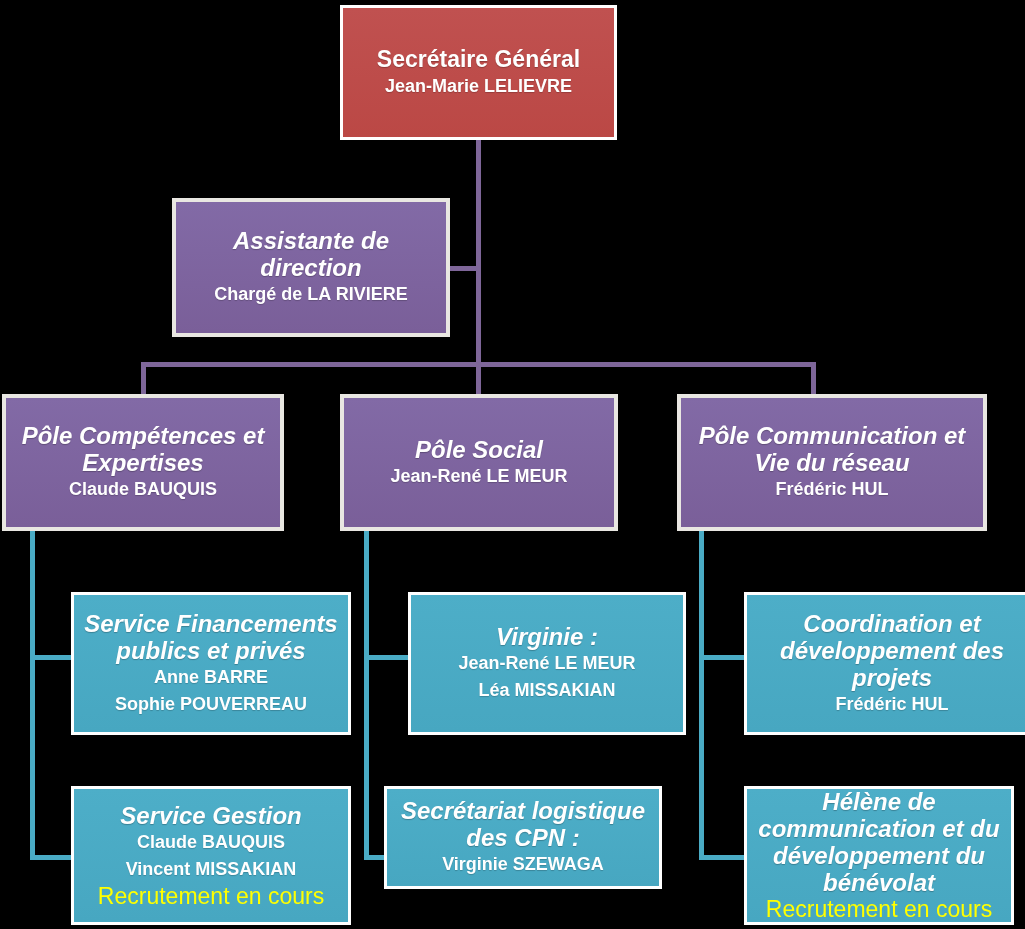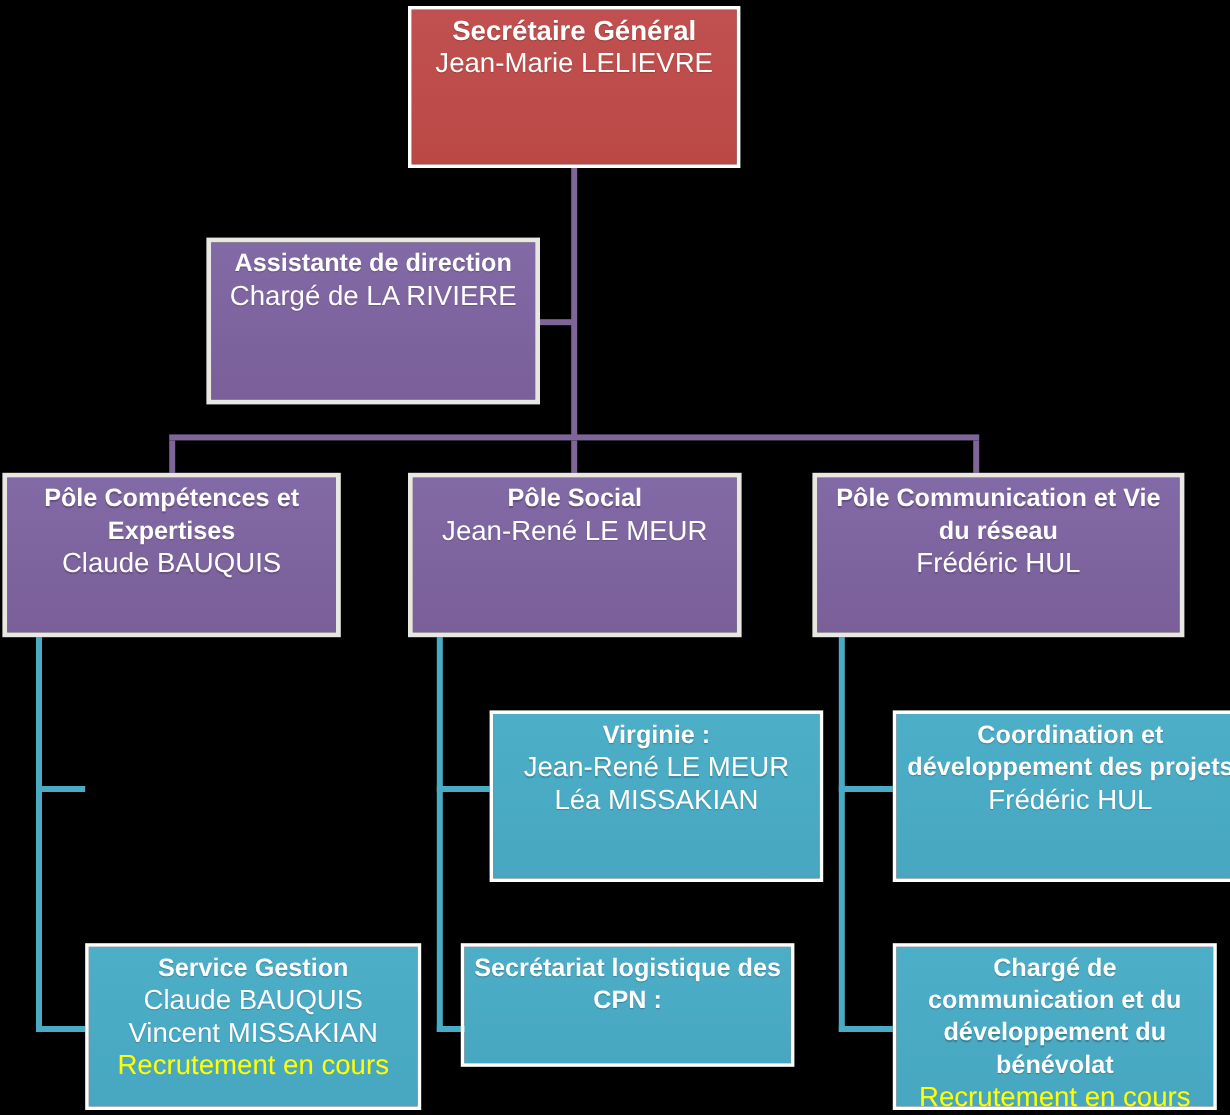--- a/index.html
+++ b/index.html
@@ -8,48 +8,50 @@
     width:1025px;height:929px;
     background:#000;
     font-family:"Liberation Sans", sans-serif;
     overflow:hidden;
   }
   .node{
     position:absolute;
     box-sizing:border-box;
     display:flex;
     flex-direction:column;
+    justify-content:center;
     align-items:center;
     text-align:center;
     color:#fff;
     padding:4px 3px;
   }
   .node.red{
     background:linear-gradient(180deg,#c05150 0%,#bb4845 100%);
     border:3px solid #ffffff;
   }
   .node.purple{
     background:linear-gradient(180deg,#826aa6 0%,#7a5f99 100%);
     border:4px solid #e9e7e2;
   }
   .node.teal{
     background:linear-gradient(180deg,#4daec8 0%,#47a7c1 100%);
     border:3px solid #ffffff;
   }
   .title{
-    font-size:21px;
+    font-size:24px;
     line-height:27px;
     font-weight:bold;
+    font-style:italic;
     text-shadow:0 1px 1px rgba(0,0,0,.25);
   }
   .node.red .title{font-style:normal;font-size:23px;}
   .member{
-    font-size:23px;
+    font-size:18px;
     line-height:27px;
-    font-weight:normal;
+    font-weight:bold;
     text-shadow:0 1px 1px rgba(0,0,0,.2);
   }
   .status{
     font-size:23px;
     line-height:27px;
     color:#ffff00;
   }
   .cline{position:absolute;}
   .pline{background:#7e6699;}
   .tline{background:#4aabc5;}
@@ -96,41 +98,47 @@
   <div class="node purple" style="left:340px;top:394px;width:278px;height:137px">
     <div class="title">Pôle Social</div>
     <div class="member">Jean-René LE MEUR</div>
   </div>
 
   <div class="node purple" style="left:677px;top:394px;width:310px;height:137px">
     <div class="title">Pôle Communication et Vie du réseau</div>
     <div class="member">Frédéric HUL</div>
   </div>
 
+  <div class="node teal" style="left:71px;top:592px;width:280px;height:143px">
+    <div class="title">Service Financements publics et privés</div>
+    <div class="member">Anne BARRE</div>
+    <div class="member">Sophie POUVERREAU</div>
+  </div>
 
   <div class="node teal" style="left:71px;top:786px;width:280px;height:139px">
     <div class="title">Service Gestion</div>
     <div class="member">Claude BAUQUIS</div>
     <div class="member">Vincent MISSAKIAN</div>
     <div class="status">Recrutement en cours</div>
   </div>
 
   <div class="node teal" style="left:408px;top:592px;width:278px;height:143px">
     <div class="title">Virginie :</div>
     <div class="member">Jean-René LE MEUR</div>
     <div class="member">Léa MISSAKIAN</div>
   </div>
 
   <div class="node teal" style="left:384px;top:786px;width:278px;height:103px">
     <div class="title">Secrétariat logistique des CPN :</div>
+    <div class="member">Virginie SZEWAGA</div>
   </div>
 
   <div class="node teal" style="left:744px;top:592px;width:296px;height:143px">
     <div class="title">Coordination et développement des projets</div>
     <div class="member">Frédéric HUL</div>
   </div>
 
   <div class="node teal" style="left:744px;top:786px;width:270px;height:139px">
-    <div class="title">Chargé de communication et du développement du bénévolat</div>
+    <div class="title">Hélène de communication et du développement du bénévolat</div>
     <div class="status">Recrutement en cours</div>
   </div>
 
 </div>
 
 </body></html>

